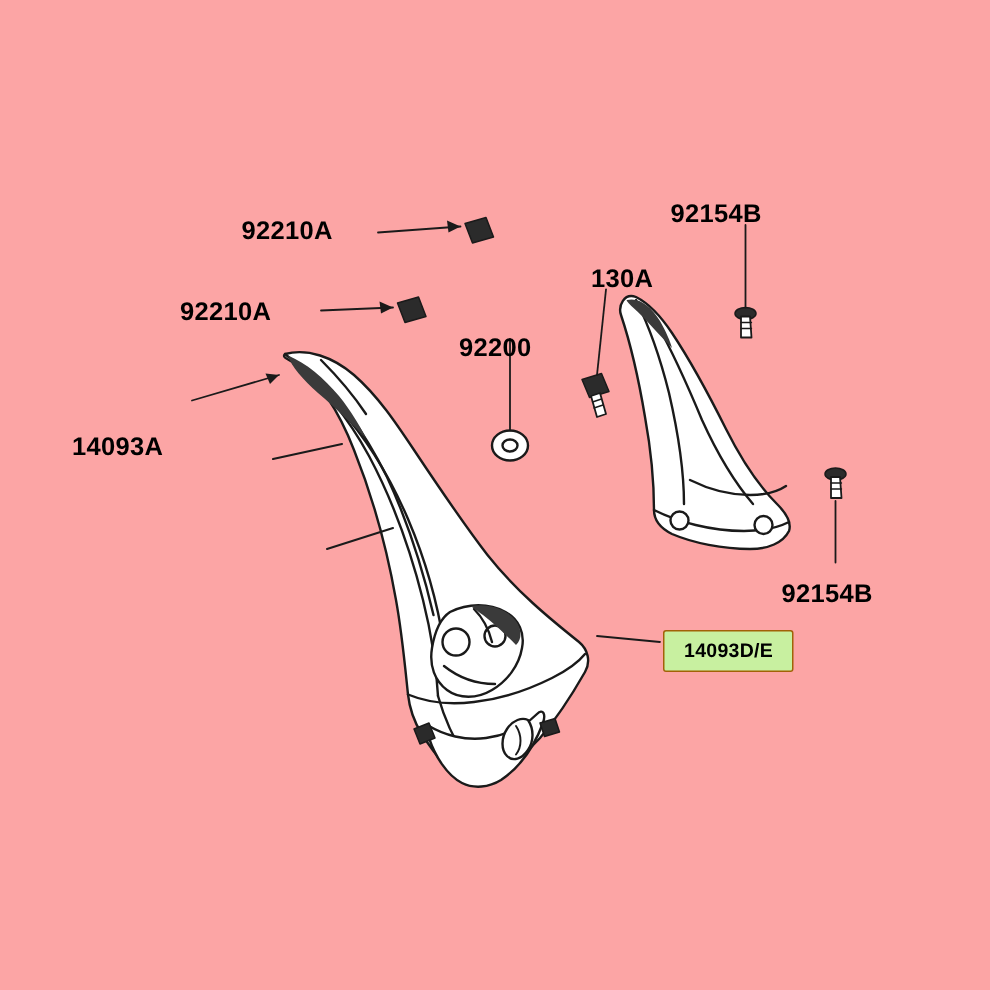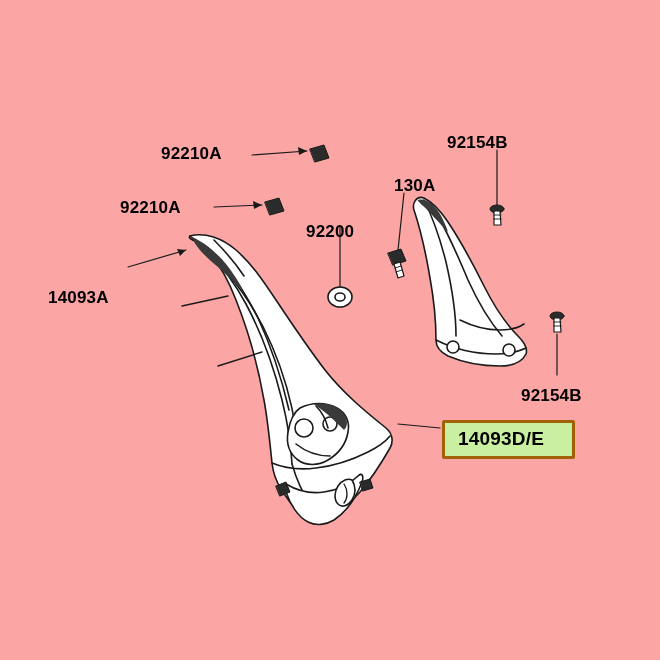--- a/index.html
+++ b/index.html
@@ -26,25 +26,25 @@
     position: absolute;
     font-family: "Liberation Sans", sans-serif;
     font-size: 17px;
     font-weight: bold;
     color: #000000;
     white-space: nowrap;
     letter-spacing: 0.2px;
   }
   .callout.highlight {
     background: #c8f0a0;
-    border: 3px solid #a16207;
+    border: 1px solid #a16207;
     color: #000000;
-    padding: 5px 28px 6px 13px;
+    padding: 5px 13px 6px 13px;
     border-radius: 2px;
-    font-size: 19px;
+    font-size: 13px;
   }
 </style>
 </head>
 <body>
 
 <div id="page">
 
   <svg id="diagram-svg" viewBox="0 0 660 660">
     <g fill="none" stroke="#1a1a1a" stroke-width="1.6" stroke-linejoin="round" stroke-linecap="round">
 

